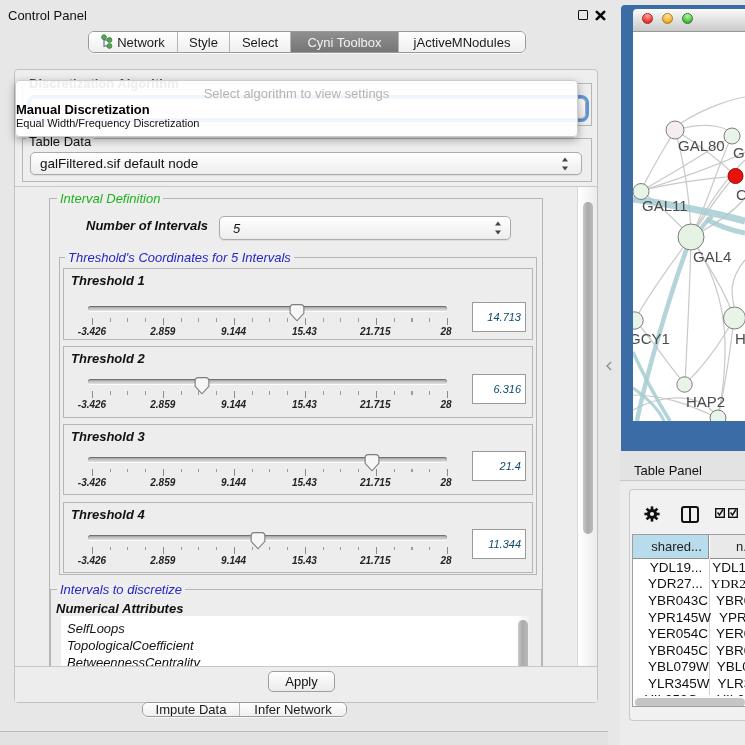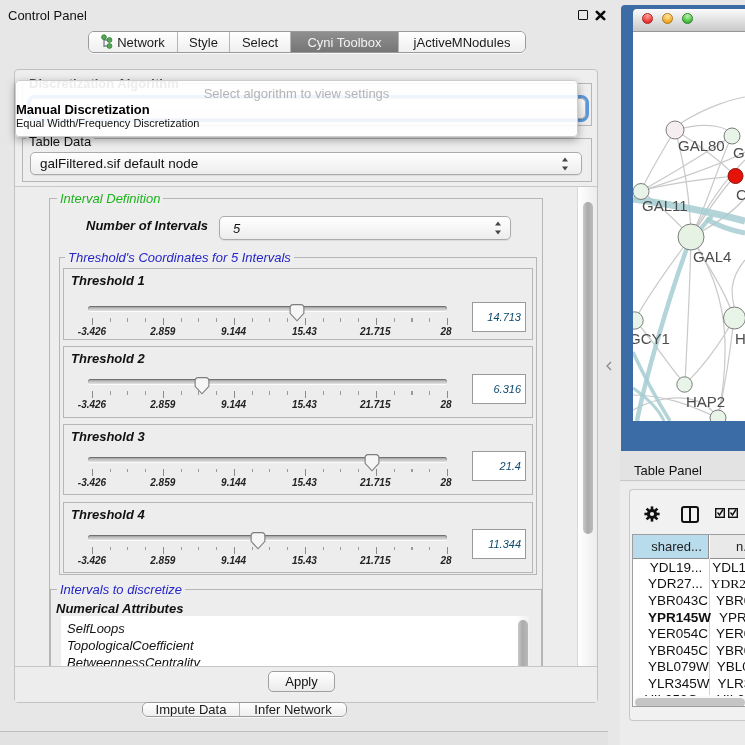--- a/index.html
+++ b/index.html
@@ -304,21 +304,21 @@
       </div>
     <div style="height:16.6px;display:flex;align-items:center;">
         <span style="width:76px;text-align:center;">YDR27...</span>
         <span style="padding-left:8px;font-family:Liberation Serif, serif;">YDR2</span>
       </div>
     <div style="height:16.6px;display:flex;align-items:center;">
         <span style="width:76px;text-align:center;">YBR043C</span>
         <span style="padding-left:8px;">YBR0</span>
       </div>
     <div style="height:16.6px;display:flex;align-items:center;">
-        <span style="width:76px;text-align:center;font-weight:bold;">YPR145W</span>
+        <span style="width:76px;text-align:center;">YPR145W</span>
         <span style="padding-left:8px;">YPR1</span>
       </div>
     <div style="height:16.6px;display:flex;align-items:center;">
         <span style="width:76px;text-align:center;">YER054C</span>
         <span style="padding-left:8px;">YER0</span>
       </div>
     <div style="height:16.6px;display:flex;align-items:center;">
         <span style="width:76px;text-align:center;">YBR045C</span>
         <span style="padding-left:8px;">YBR0</span>
       </div>

